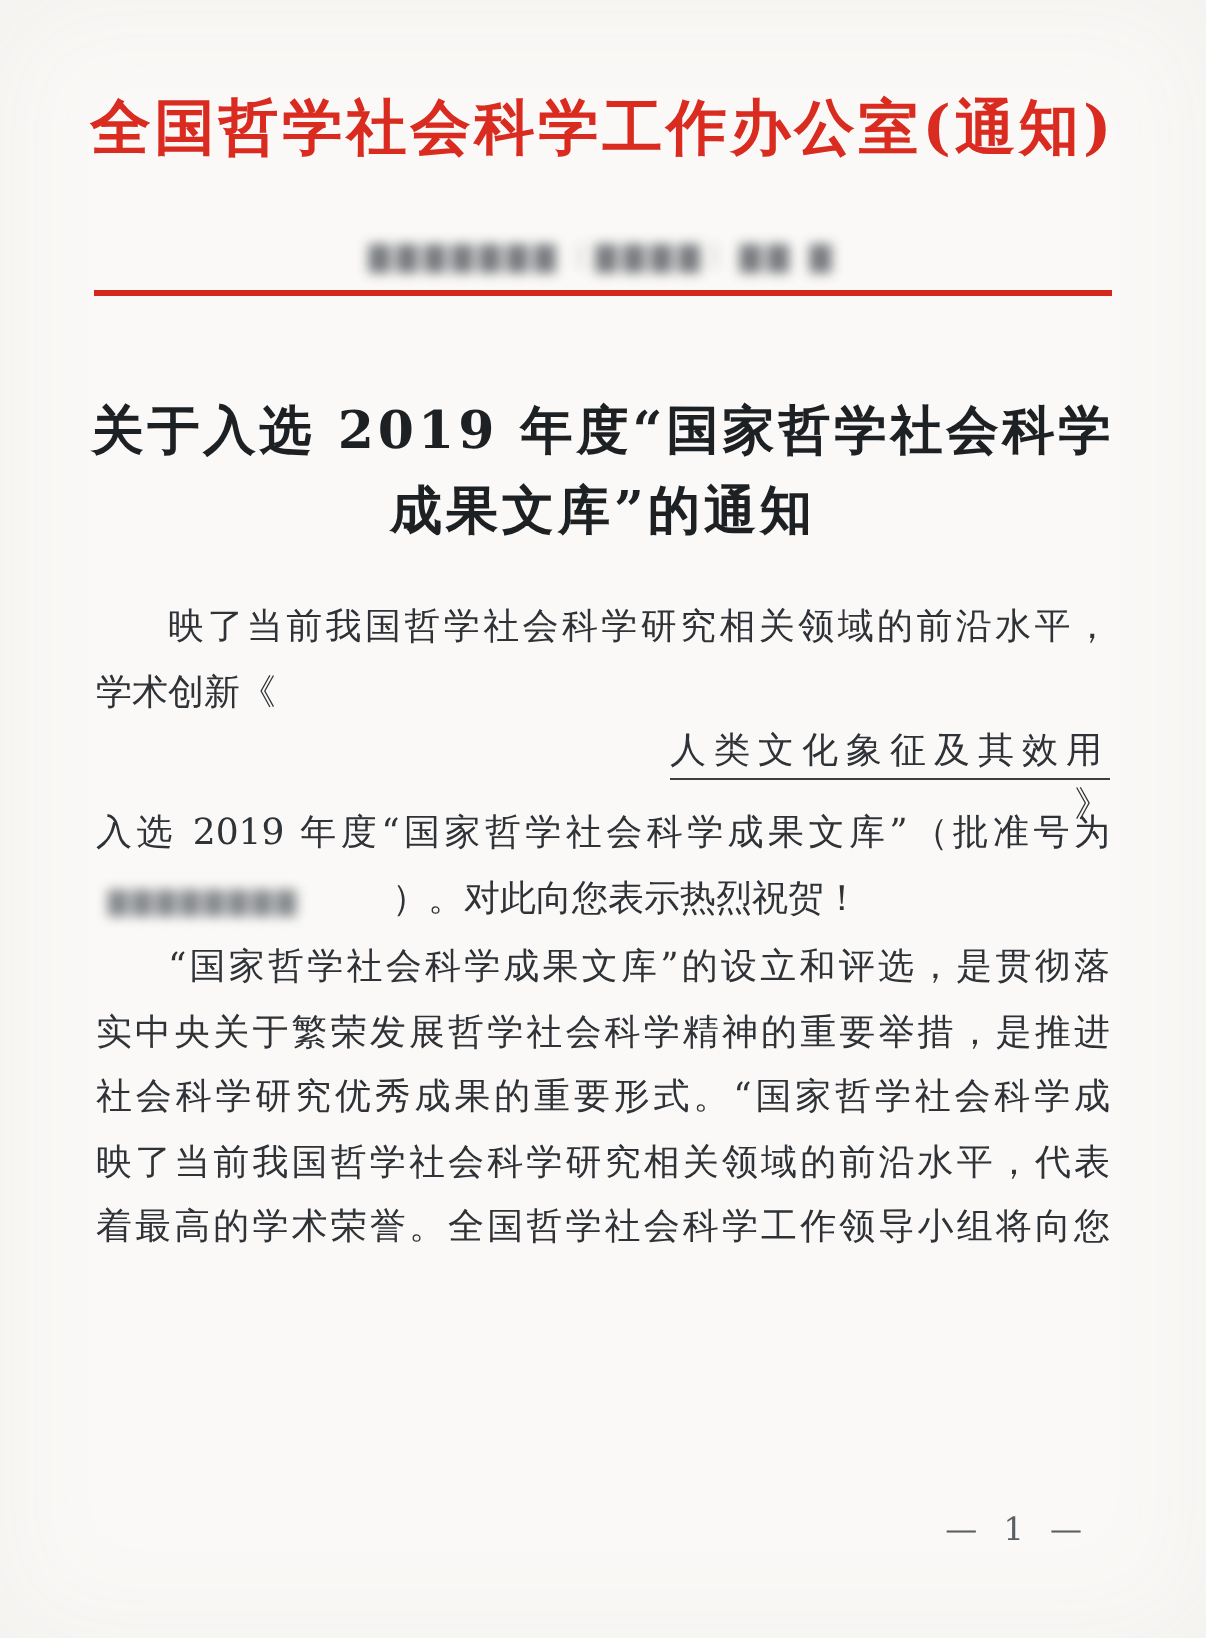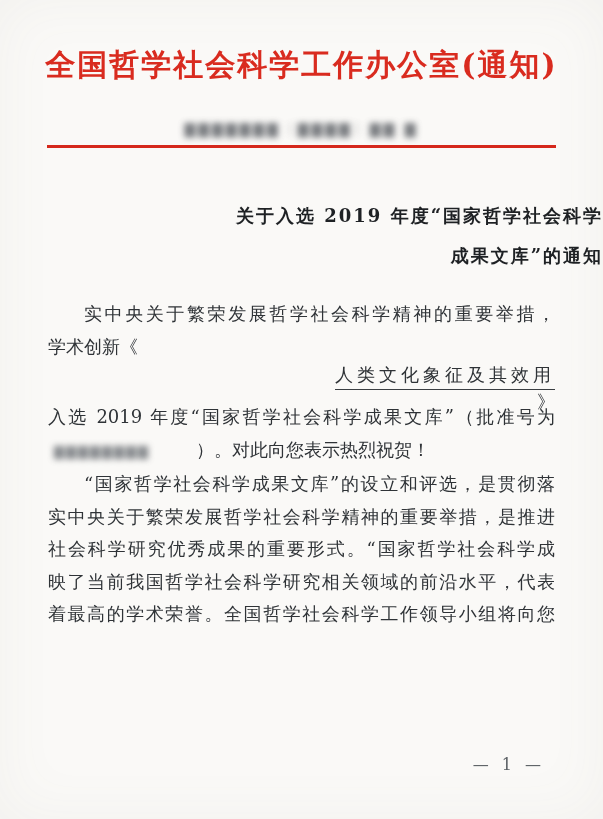--- a/index.html
+++ b/index.html
@@ -39,22 +39,22 @@
   }
 
   .red-rule {
     margin: 7px 47px 0 47px;
     height: 3px;
     background: #d5281c;
   }
 
   .doc-title {
     margin-top: 48px;
-    text-align: right;
-    font-size: 18px;
+    text-align: center;
+    font-size: 26px;
     line-height: 40px;
     font-weight: bold;
     letter-spacing: 2px;
     color: #1e2124;
   }
 
   .body-text {
     margin: 22px 48px 0 48px;
     font-size: 18px;
     color: #2f3337;
@@ -127,21 +127,21 @@
   <div class="red-rule"></div>
 
   <div class="doc-title">
     <div>关于入选 2019 年度“国家哲学社会科学</div>
     <div>成果文库”的通知</div>
   </div>
 
   <div class="body-text">
 
 
-    <div class="jline indent">实中央关于繁荣发展哲学社会科学精神的重要举措，</div>
+    <div class="jline indent">映了当前我国哲学社会科学研究相关领域的前沿水平，</div>
 
     <div class="line">学术创新《</div>
 
     <div class="book-row">
       <span class="book-line">
         <span>人类文化象征及其效用</span>
       </span>
       <span class="book-close">》</span>
     </div>
 

